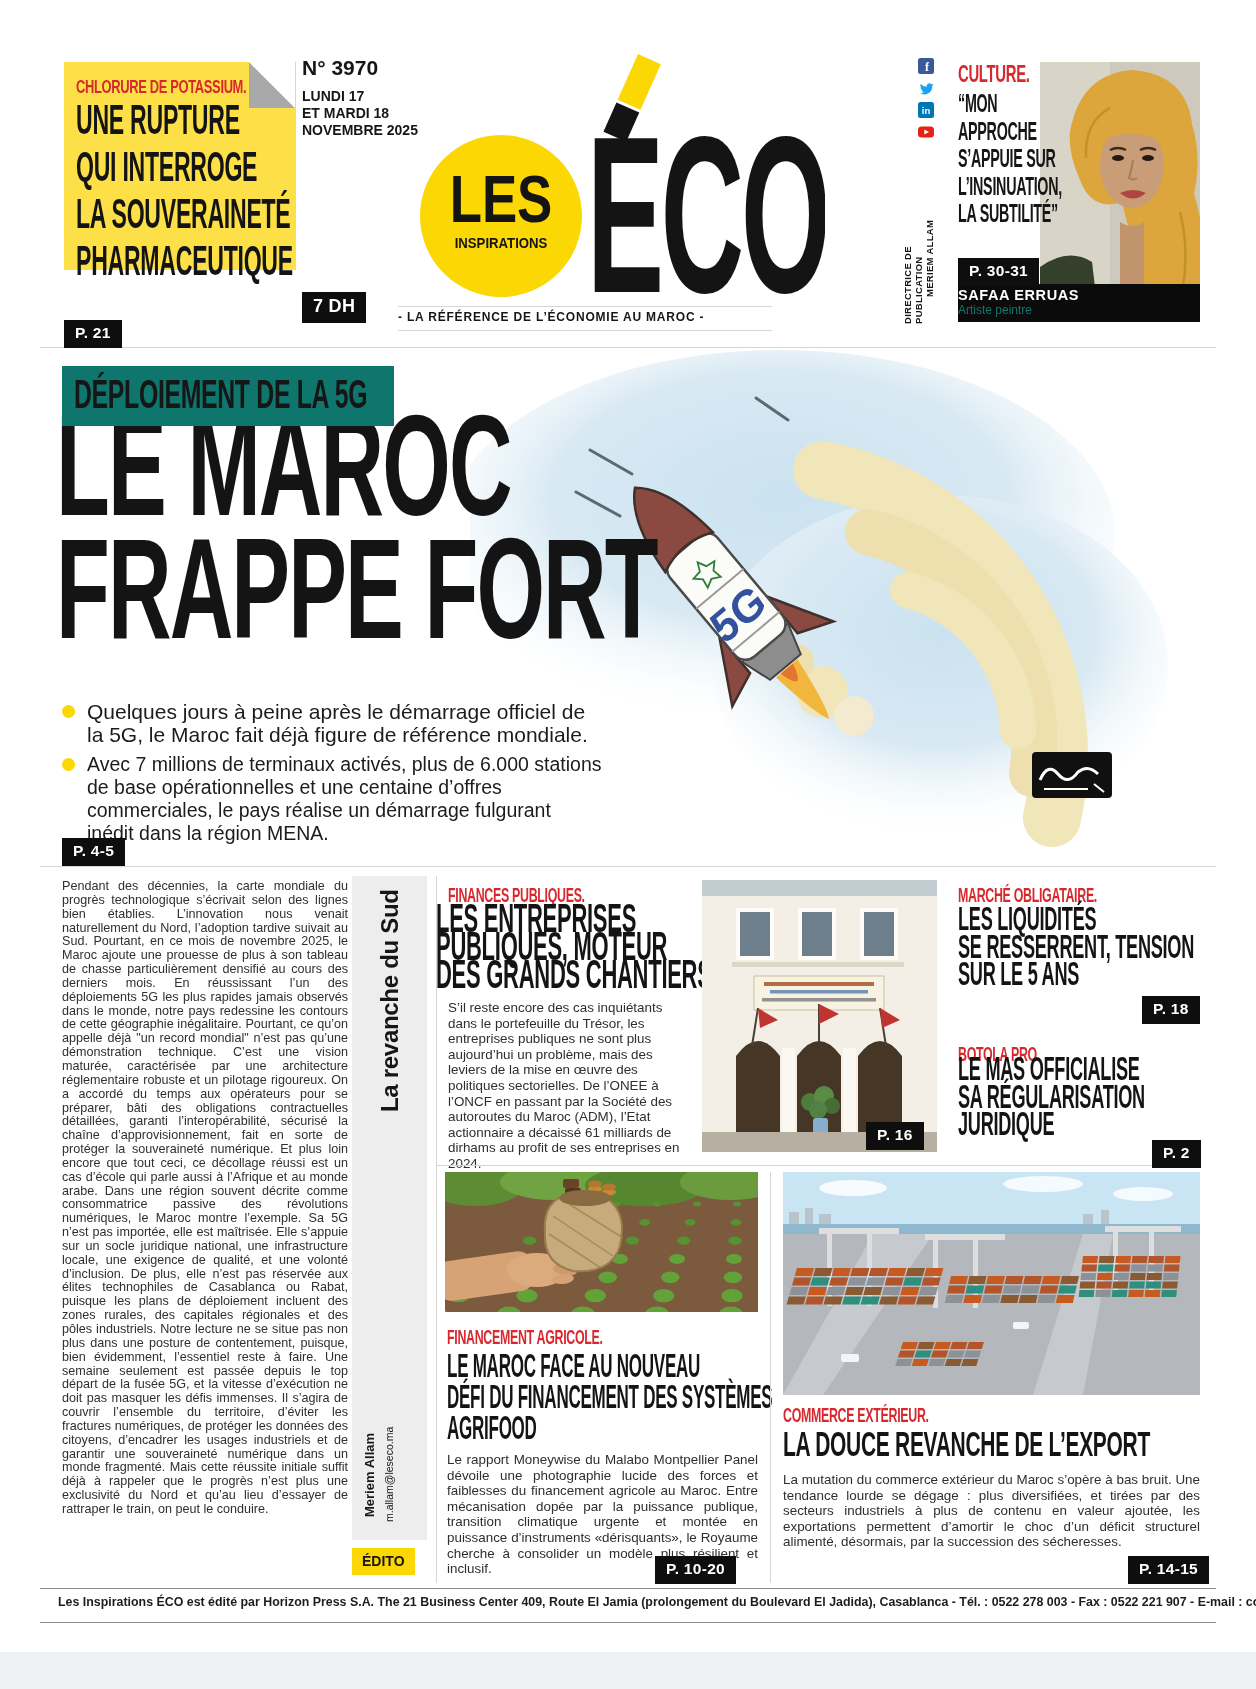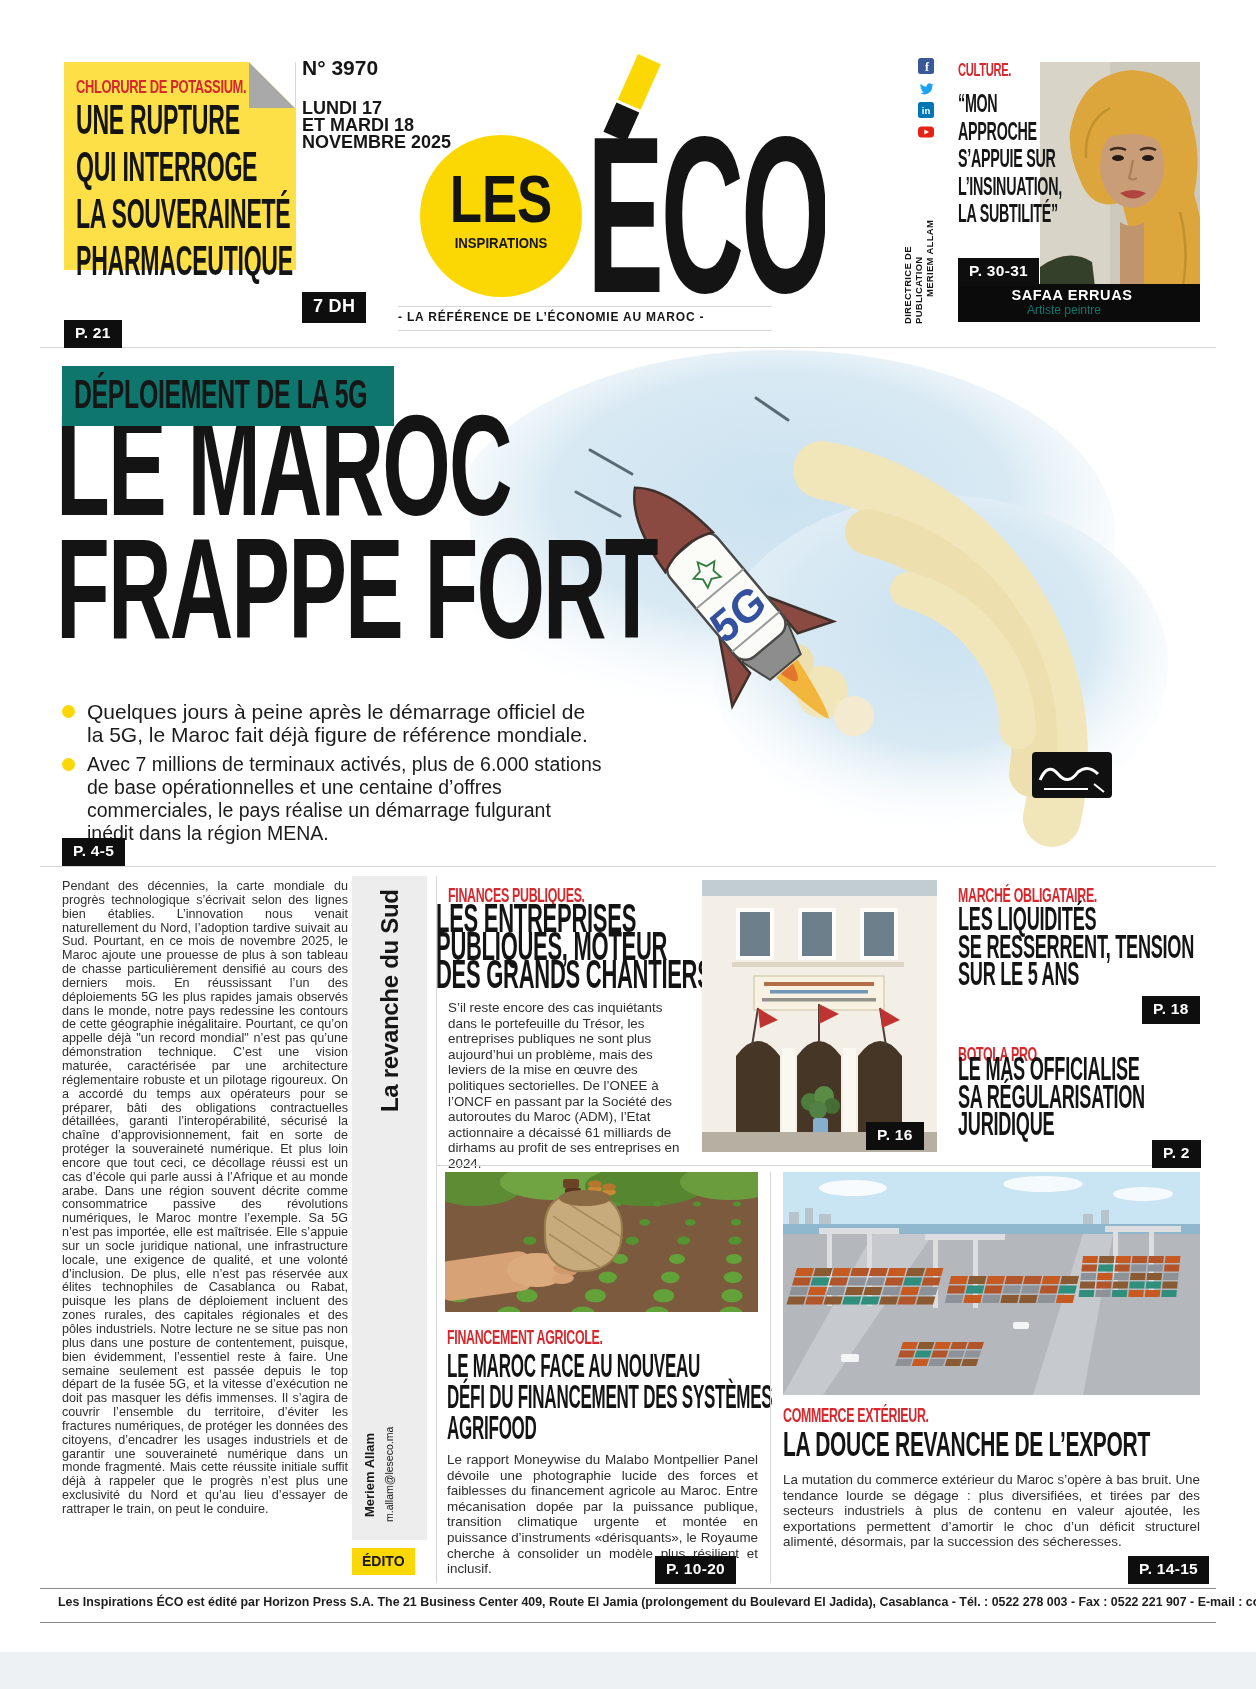--- a/index.html
+++ b/index.html
@@ -36,21 +36,21 @@
     <div class="abs title-blk" style="left:12px;top:34px;font-size:42px;line-height:47px">
       <span class="ln x55">UNE RUPTURE</span>
       <span class="ln x55">QUI INTERROGE</span>
       <span class="ln x55">LA SOUVERAINETÉ</span>
       <span class="ln x55">PHARMACEUTIQUE</span>
     </div>
   </div>
   <div class="pb" style="left:64px;top:320px">P. 21</div>
 
   <div class="abs" style="left:302px;top:56px;font-size:21px;font-weight:700">N° 3970</div>
-  <div class="abs" style="left:302px;top:100px;font-size:18px;font-weight:600;line-height:17px">
+  <div class="abs" style="left:302px;top:88px;font-size:14px;font-weight:600;line-height:17px">
     <span style="display:block">LUNDI 17</span>
     <span style="display:block">ET MARDI 18</span>
     <span style="display:block">NOVEMBRE 2025</span>
   </div>
   <div class="pb" style="left:302px;top:292px;font-size:18px">7 DH</div>
 
   <svg class="abs" style="left:395px;top:50px" width="430" height="250" viewBox="0 0 430 250">
     <g transform="translate(243,4) rotate(24)">
       <rect x="0" y="0" width="25" height="50" fill="#FBD804"></rect>
       <rect x="0" y="53" width="25" height="32" fill="#141414"></rect>
@@ -84,21 +84,21 @@
       </svg>
     <svg width="16" height="16" viewBox="0 0 16 16">
         <rect x="0" y="2.5" width="16" height="11" rx="3.5" fill="#e62117"></rect>
         <polygon points="6.3,5.5 11,8 6.3,10.5" fill="#fff"></polygon>
       </svg>
   </div>
 
   <div class="abs vert" style="left:906px;top:192px;height:132px;width:14px;font-size:9.5px;font-weight:700;letter-spacing:.3px">DIRECTRICE DE PUBLICATION</div>
   <div class="abs vert" style="left:922px;top:192px;height:132px;width:14px;font-size:9.5px;font-weight:700;letter-spacing:.3px">MERIEM ALLAM</div>
 
-  <div class="abs" style="left:958px;top:60px;font-size:18px">
+  <div class="abs" style="left:958px;top:60px;font-size:24px">
     <span class="ln x62 kick">CULTURE.</span>
   </div>
   <svg class="abs" style="left:1040px;top:62px" width="160" height="250" viewBox="0 0 160 250">
     <rect width="160" height="250" fill="#cdc9bc"></rect>
     <rect width="70" height="250" fill="#d8d4c8"></rect>
     <path d="M0 250 L0 205 Q28 185 52 200 L58 250 Z" fill="#34402a"></path>
     <path d="M30 70 Q40 12 92 8 Q146 12 152 62 Q162 95 154 132 Q168 178 162 216 Q156 242 146 250 L88 250 Q100 210 93 180 Q86 158 82 140 Q52 150 40 118 Q28 92 30 70 Z" fill="#dca63c"></path>
     <path d="M46 96 Q44 60 70 46" stroke="#c0912c" stroke-width="2.5" fill="none"></path>
     <path d="M140 150 Q150 190 142 230" stroke="#c0912c" stroke-width="2.5" fill="none"></path>
     <ellipse cx="92" cy="104" rx="32" ry="42" fill="#c99d77"></ellipse>
@@ -112,21 +112,21 @@
     <path d="M80 160 Q92 168 104 160 L104 250 L80 250 Z" fill="#c0946c"></path>
   </svg>
   <div class="abs" style="left:958px;top:90px;font-size:26px;line-height:27.5px;z-index:3">
     <span class="ln x55">“MON</span>
     <span class="ln x55">APPROCHE</span>
     <span class="ln x55">S’APPUIE SUR</span>
     <span class="ln x55">L’INSINUATION,</span>
     <span class="ln x55">LA SUBTILITÉ”</span>
   </div>
   <div class="pb" style="left:958px;top:258px">P. 30-31</div>
-  <div class="abs" style="left:958px;top:284px;width:242px;height:38px;background:#0b0b0b;z-index:4;text-align:center;padding-top:3px;box-sizing:border-box">
+  <div class="abs" style="left:958px;top:284px;width:242px;height:38px;background:#0b0b0b;z-index:4;text-align:left;padding-top:3px;box-sizing:border-box">
     <div style="color:#fff;font-size:14.5px;font-weight:700;letter-spacing:.6px;padding-right:14px">SAFAA ERRUAS</div>
     <div style="color:#0f766e;font-size:12px;padding-right:30px">Artiste peintre</div>
   </div>
 
   <div class="rule" style="left:40px;top:347px;width:1176px"></div>
 
   <svg class="abs" style="left:470px;top:350px" width="700" height="512" viewBox="0 0 700 512">
     <defs>
       <radialGradient id="sky" cx="50%" cy="40%" r="62%">
         <stop offset="0%" stop-color="#cbe2f0"></stop>

